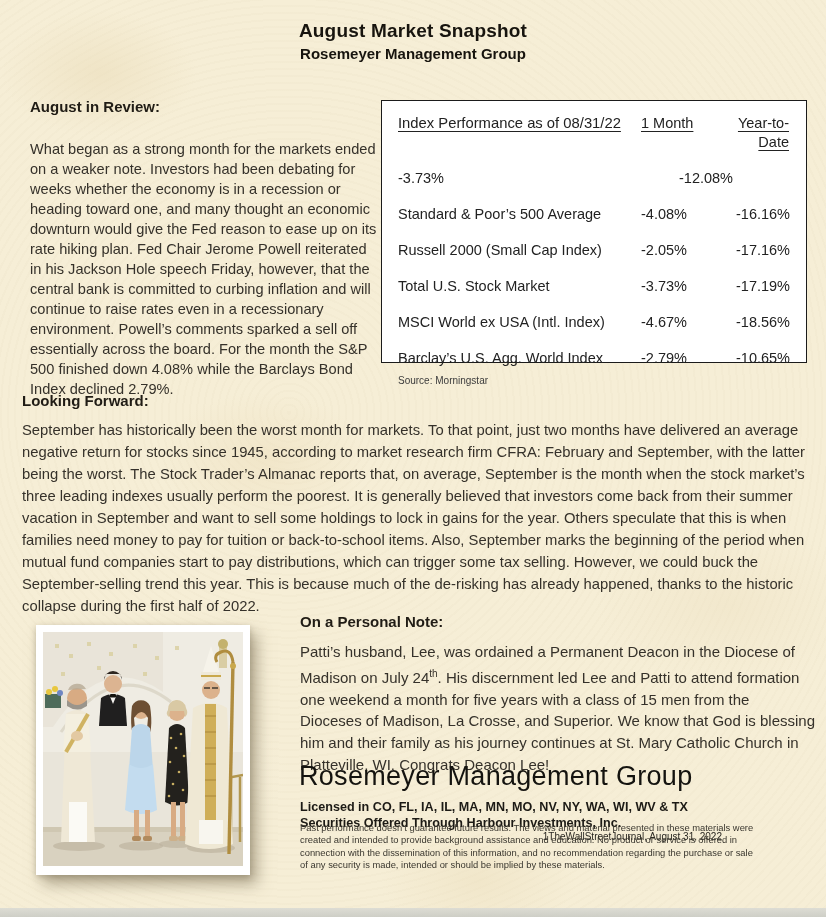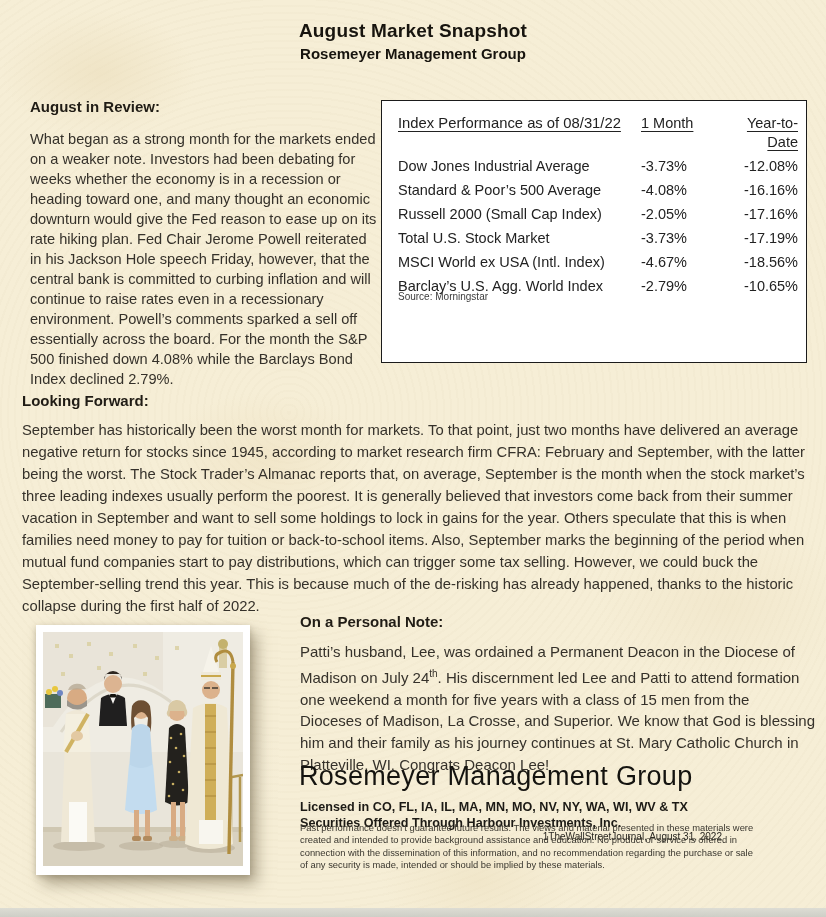--- a/index.html
+++ b/index.html
@@ -19,27 +19,27 @@
   }
   .abs{position:absolute;}
   h1,h2,h3,p{margin:0;padding:0;}
 
   .title-wrap{top:20px;left:0;width:826px;text-align:center;}
   .title-wrap h1{font-size:19px;font-weight:bold;color:#17140e;letter-spacing:.2px;}
   .title-wrap h2{font-size:15px;font-weight:bold;color:#17140e;margin-top:3px;}
 
   .review{top:98px;left:30px;width:352px;}
   .sec-head{font-size:15px;font-weight:bold;color:#201c15;}
-  .review p{margin-top:14px;font-size:14.6px;line-height:20px;color:#35312a;}
+  .review p{margin-top:24px;font-size:14.6px;line-height:20px;color:#35312a;}
 
   .perf-table{
     top:100px;left:381px;width:426px;height:263px;box-sizing:border-box;
     background:#ffffff;border:1.5px solid #1b1b1b;
-    padding:13px 5px 6px 16px;
-    display:flex;flex-direction:column;gap:5px;
+    padding:13px 14px 6px 16px;
+    display:flex;flex-direction:column;gap:17px;
     font-size:14.5px;color:#222;
   }
   .t-grid{display:grid;grid-template-columns:243px 95px 1fr;align-items:baseline;line-height:19px;}
   .t-grid .c2{text-align:left;}
   .t-grid .c3{text-align:right;padding-right:3px;}
   .t-header .u{text-decoration:underline;text-underline-offset:3px;}
   .t-header .c1{font-size:14.8px;}
   .t-source{font-size:10px;color:#3c3c3c;margin-top:-9px;line-height:10px;}
 
   .forward{top:392px;left:22px;width:790px;}
@@ -78,21 +78,20 @@
     <p>What began as a strong month for the markets ended on a weaker note. Investors had been debating for weeks whether the economy is in a recession or heading toward one, and many thought an economic downturn would give the Fed reason to ease up on its rate hiking plan. Fed Chair Jerome Powell reiterated in his Jackson Hole speech Friday, however, that the central bank is committed to curbing inflation and will continue to raise rates even in a recessionary environment. Powell’s comments sparked a sell off essentially across the board. For the month the S&amp;P 500 finished down 4.08% while the Barclays Bond Index declined 2.79%.</p>
   </section>
 
   <section class="abs perf-table">
     <div class="t-grid t-header">
       <span class="c1 u">Index Performance as of 08/31/22</span>
       <span class="c2 u">1 Month</span>
       <span class="c3 u">Year-to-Date</span>
     </div>
     <div class="t-grid">
-      <span class="c1">Dow Jones Industrial Average</span>
       <span class="c2">-3.73%</span>
       <span class="c3">-12.08%</span>
     </div>
     <div class="t-grid">
       <span class="c1">Standard &amp; Poor’s 500 Average</span>
       <span class="c2">-4.08%</span>
       <span class="c3">-16.16%</span>
     </div>
     <div class="t-grid">
       <span class="c1">Russell 2000 (Small Cap Index)</span>

